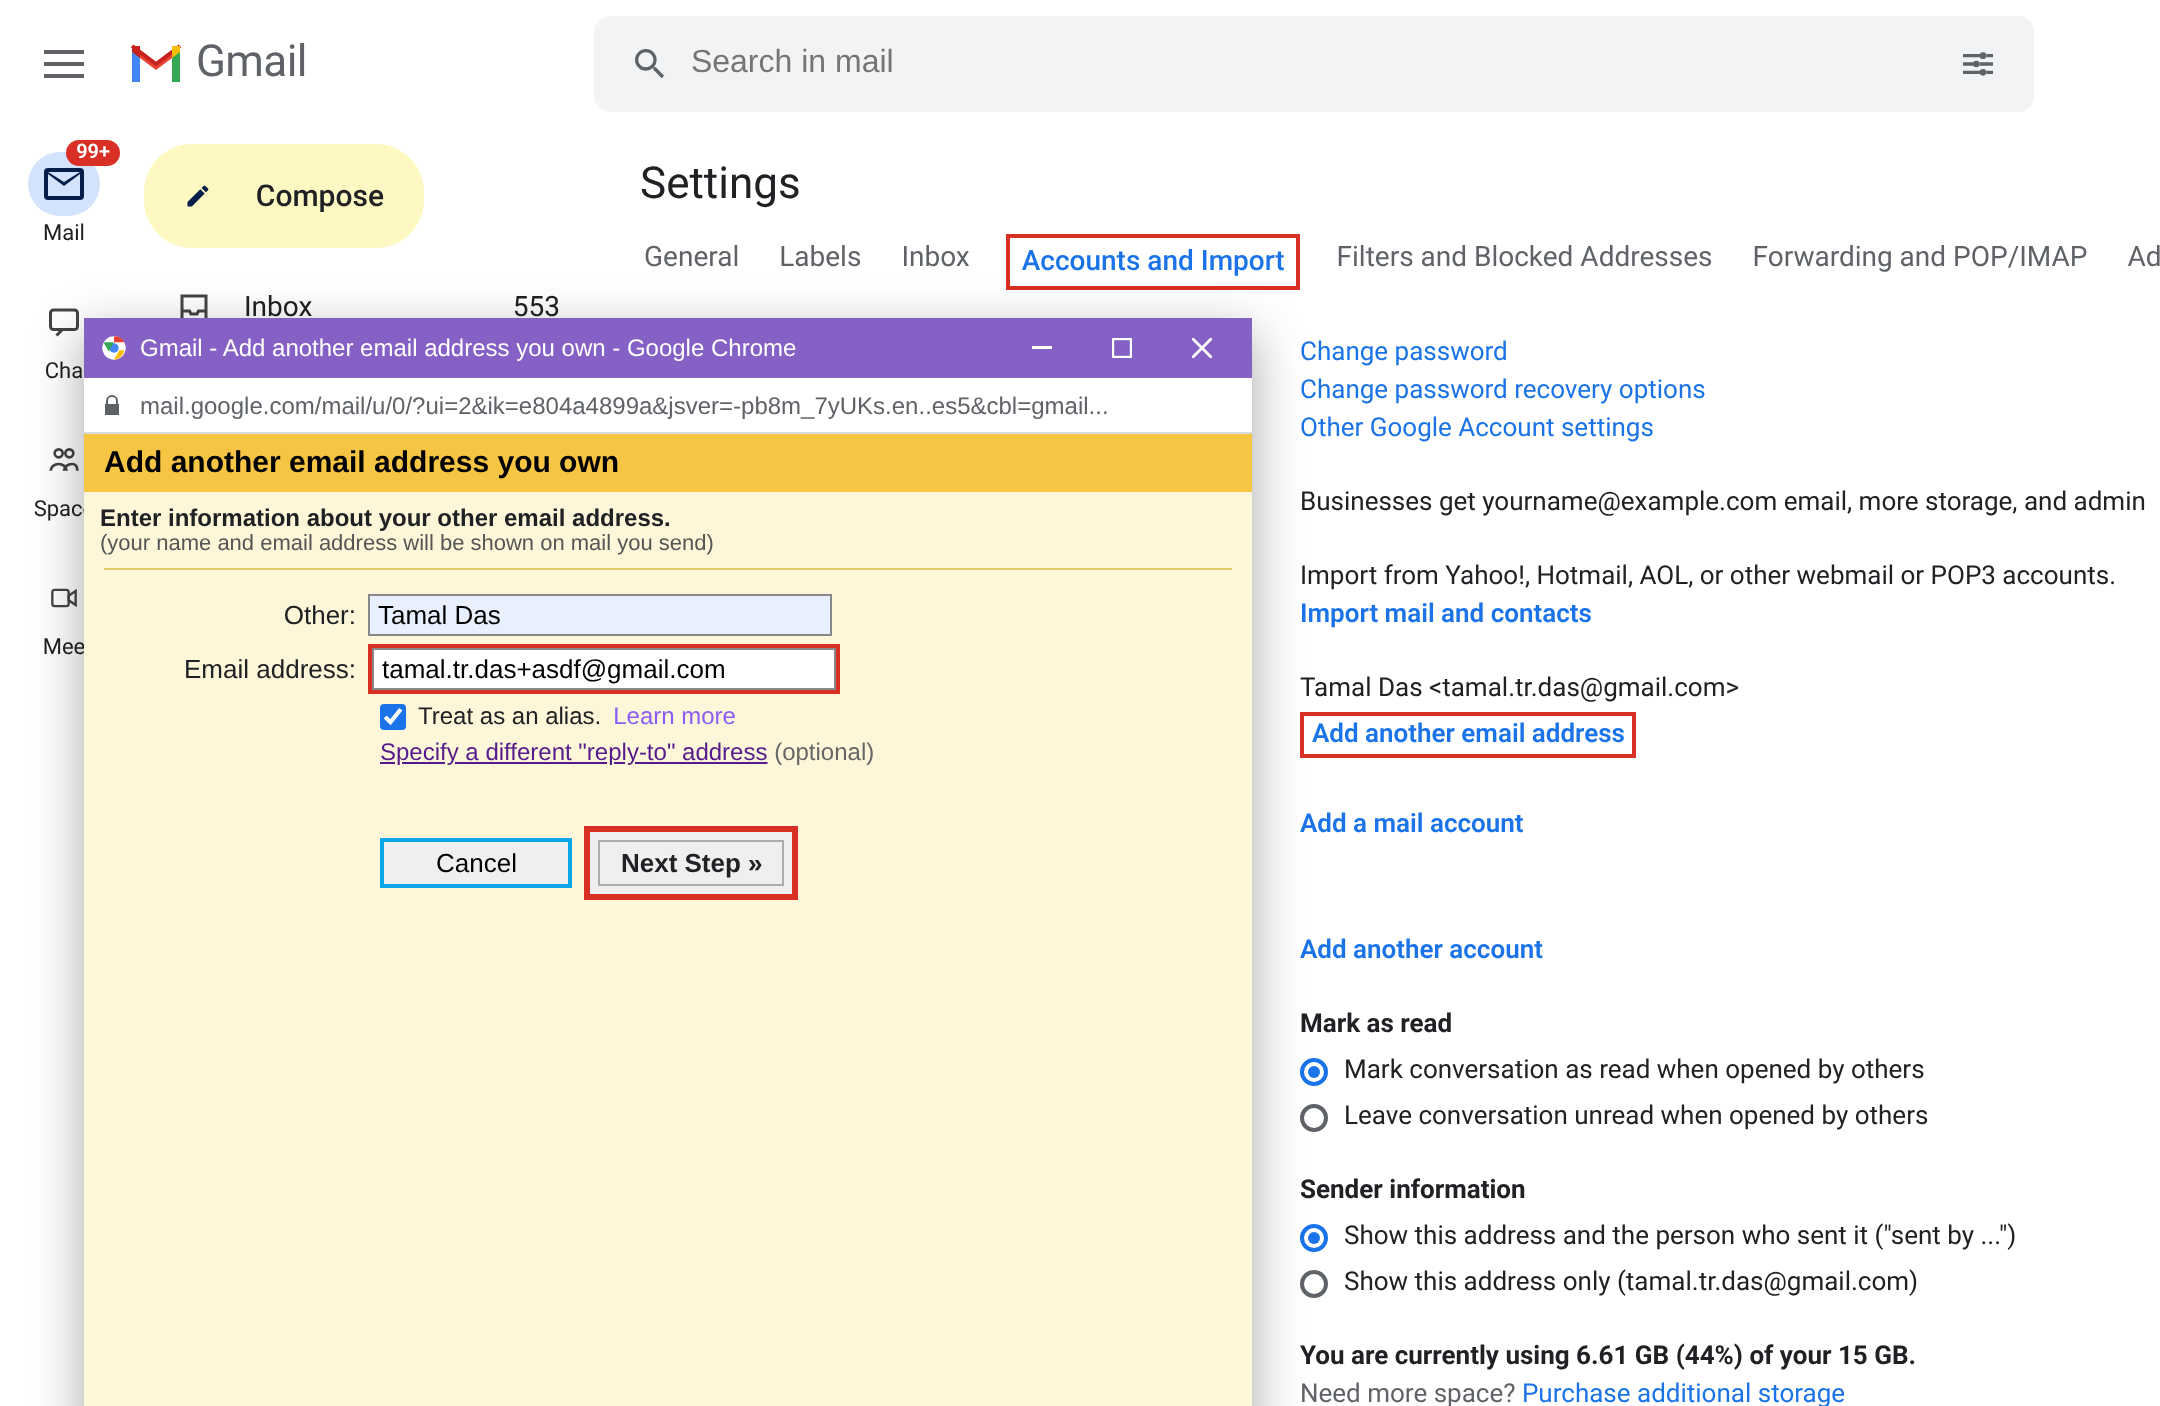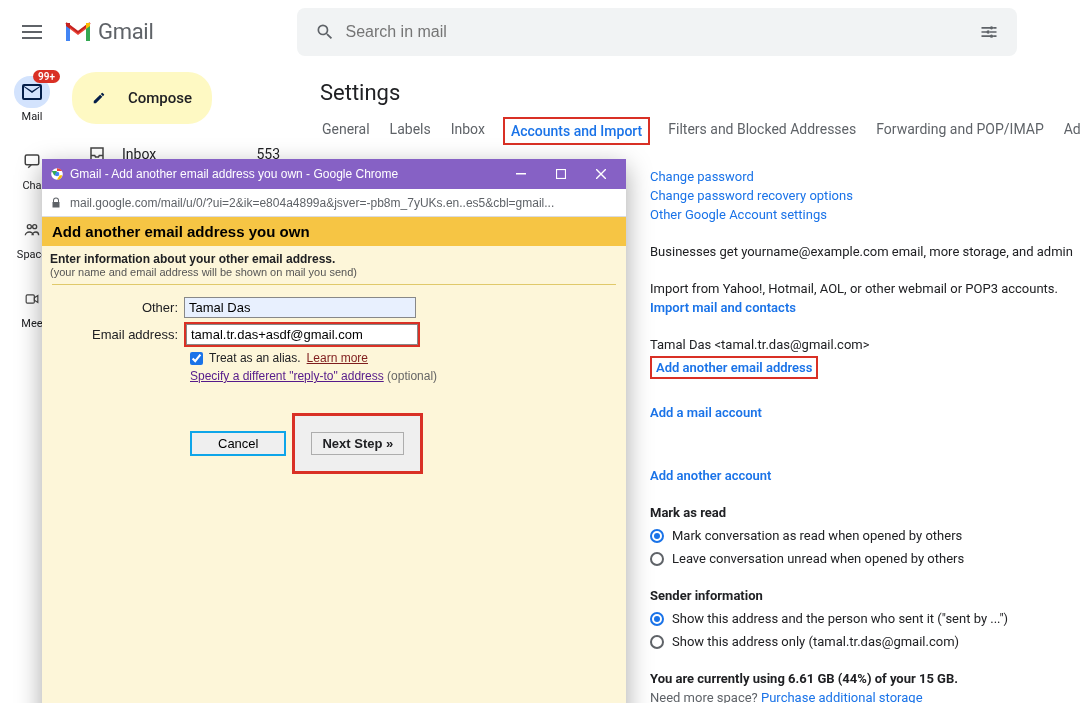--- a/index.html
+++ b/index.html
@@ -176,33 +176,33 @@
   .popup-line { height:1px; background:#e0c96a; margin:4px 10px 12px 10px;}
   .popup-form { padding: 0 12px; font-size:13px; }
   .form-row { display:flex; align-items:center; margin-bottom:4px; }
   .form-label { width:130px; text-align:right; padding-right:6px; }
   .form-input { border:1px solid #888; font-size:13px; padding:2px 4px; background:#fff; }
   .form-input.name { width:232px; background:#e8f0fe; }
   .form-input.email { width:232px; }
   .form-row.email .form-input-wrap { border:2px solid #d93025; padding:0; line-height:0; }
   .alias-row { margin-left:136px; display:flex; align-items:center; gap:6px; font-size:12px; margin-top:2px;}
   .alias-check { width:13px;height:13px;accent-color:#1a73e8;}
-  .learn { color:#7f1d1d; text-decoration:underline; cursor:pointer; }
+  .learn { color:#8b5cf6; cursor:pointer; }
   .reply-to { margin-left:136px; font-size:12px; margin-top:4px;}
   .reply-to .lk { color:#551a8b; text-decoration:underline; cursor:pointer;}
   .reply-to .opt { color:#666; }
   .popup-buttons {
     margin: 30px 0 0 136px;
     display:flex; gap:6px; align-items:center;
   }
   .btn {
     font-size:13px; padding:3px 26px; background:#efefef;
     border:2px solid #0ea5e9; cursor:pointer;
   }
-  .btn.primary-wrap { border:3px solid #d93025; padding:16px; }
+  .btn.primary-wrap { border:3px solid #d93025; padding:4px; }
   .btn.primary-wrap .inner {
     display:inline-block;padding:3px 10px; background:#efefef; border:1px solid #adadad;
     font-weight:700;
   }
 
   svg { display:block; }
 </style>
 </head>
 <body>
 

